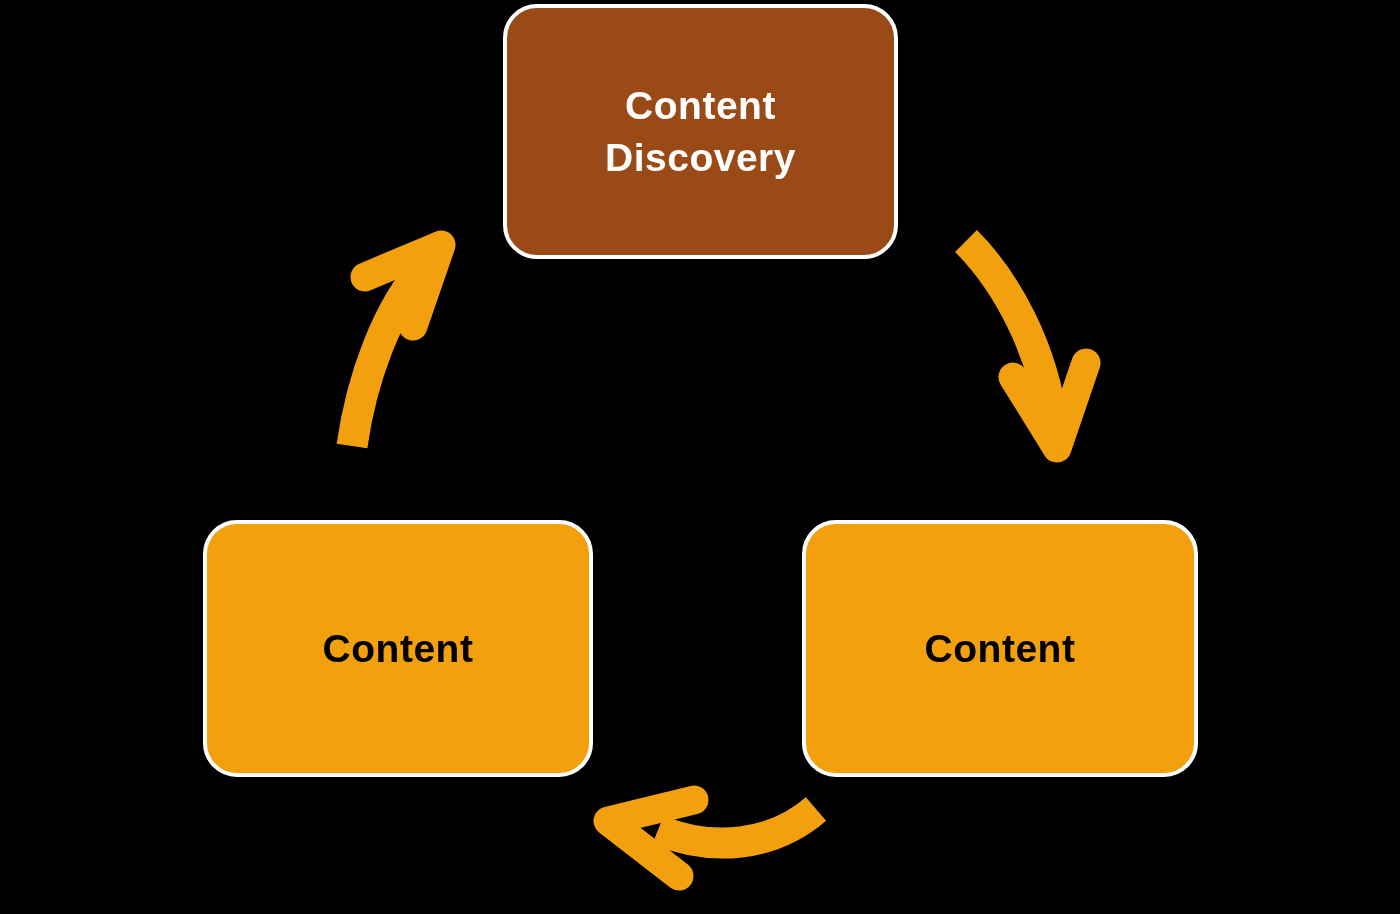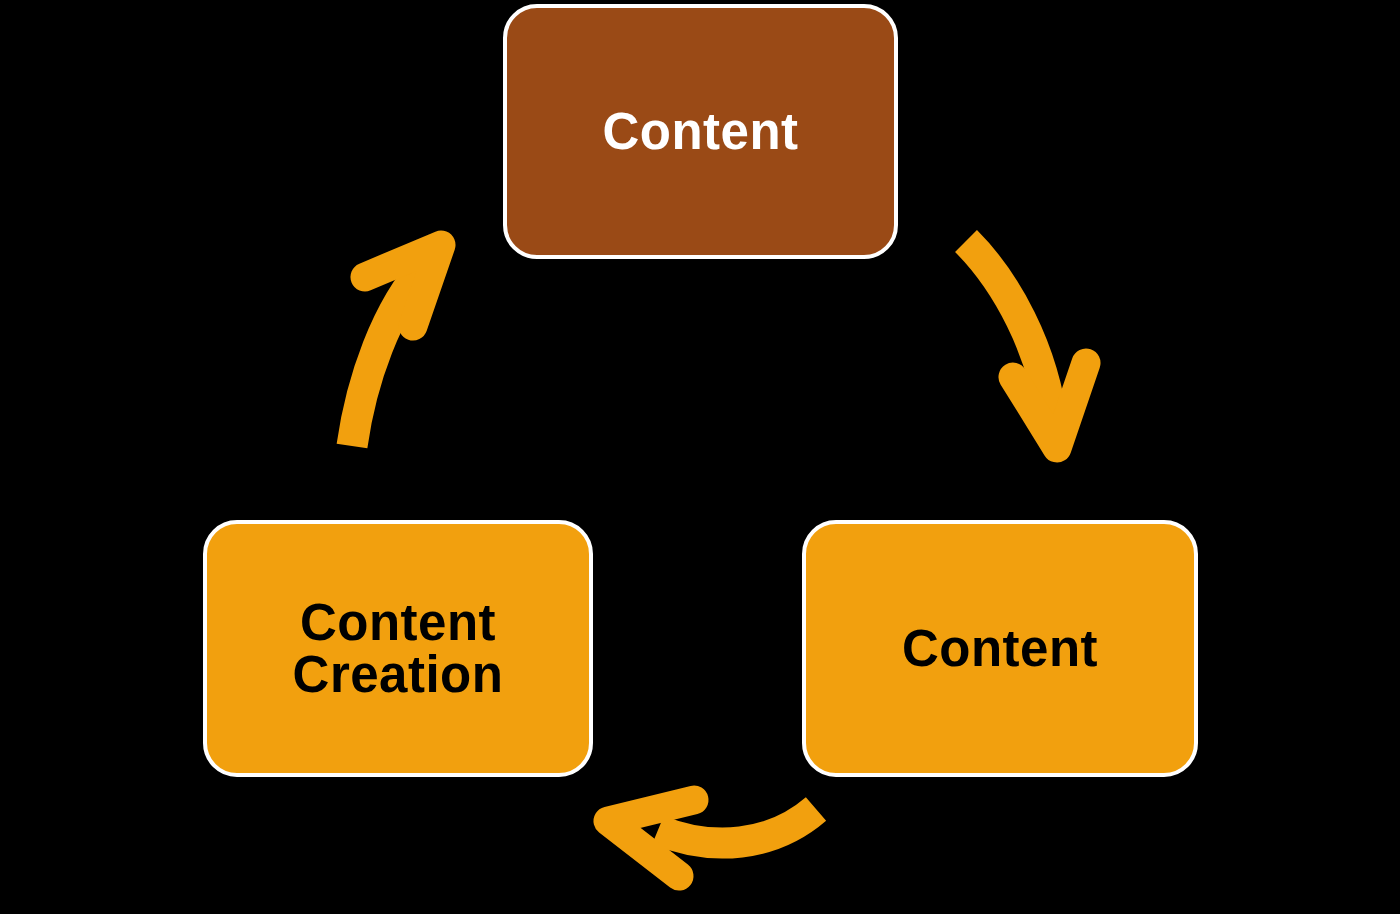--- a/index.html
+++ b/index.html
@@ -39,21 +39,21 @@
     box-sizing: border-box;
     border: 4px solid #FFFFFF;
     border-radius: 34px;
     display: flex;
     align-items: center;
     justify-content: center;
   }
   .node-label {
     text-align: center;
     font-weight: bold;
-    font-size: 51px;
+    font-size: 39px;
     line-height: 52px;
     letter-spacing: 0.5px;
   }
   .node-discovery   { left: 503px; top: 4px;   width: 395px; height: 255px; }
   .node-consumption { left: 802px; top: 520px; width: 396px; height: 257px; }
   .node-creation    { left: 203px; top: 520px; width: 390px; height: 257px; }
 </style>
 </head>
 <body>
 
@@ -73,29 +73,29 @@
 
     <g>
       <path class="arrow-shaft" d="M 352 446 C 361 382 386 308 428 263" stroke="#F2A00E"></path>
       <path class="arrow-head" d="M 365 277 L 441 245 L 413 326" stroke="#F2A00E"></path>
     </g>
   </svg>
 
   <div class="node node-discovery" style="background-color: rgb(154, 74, 22); color: rgb(255, 255, 255);">
     <div class="node-label">
       <div>Content</div>
+      <div>Discovery</div>
     </div>
   </div>
 
   <div class="node node-consumption" style="background-color: rgb(242, 160, 14); color: rgb(0, 0, 0);">
     <div class="node-label">
       <div>Content</div>
     </div>
   </div>
 
   <div class="node node-creation" style="background-color: rgb(242, 160, 14); color: rgb(0, 0, 0);">
     <div class="node-label">
       <div>Content</div>
-      <div>Creation</div>
     </div>
   </div>
 
 </div>
 
 </body></html>

